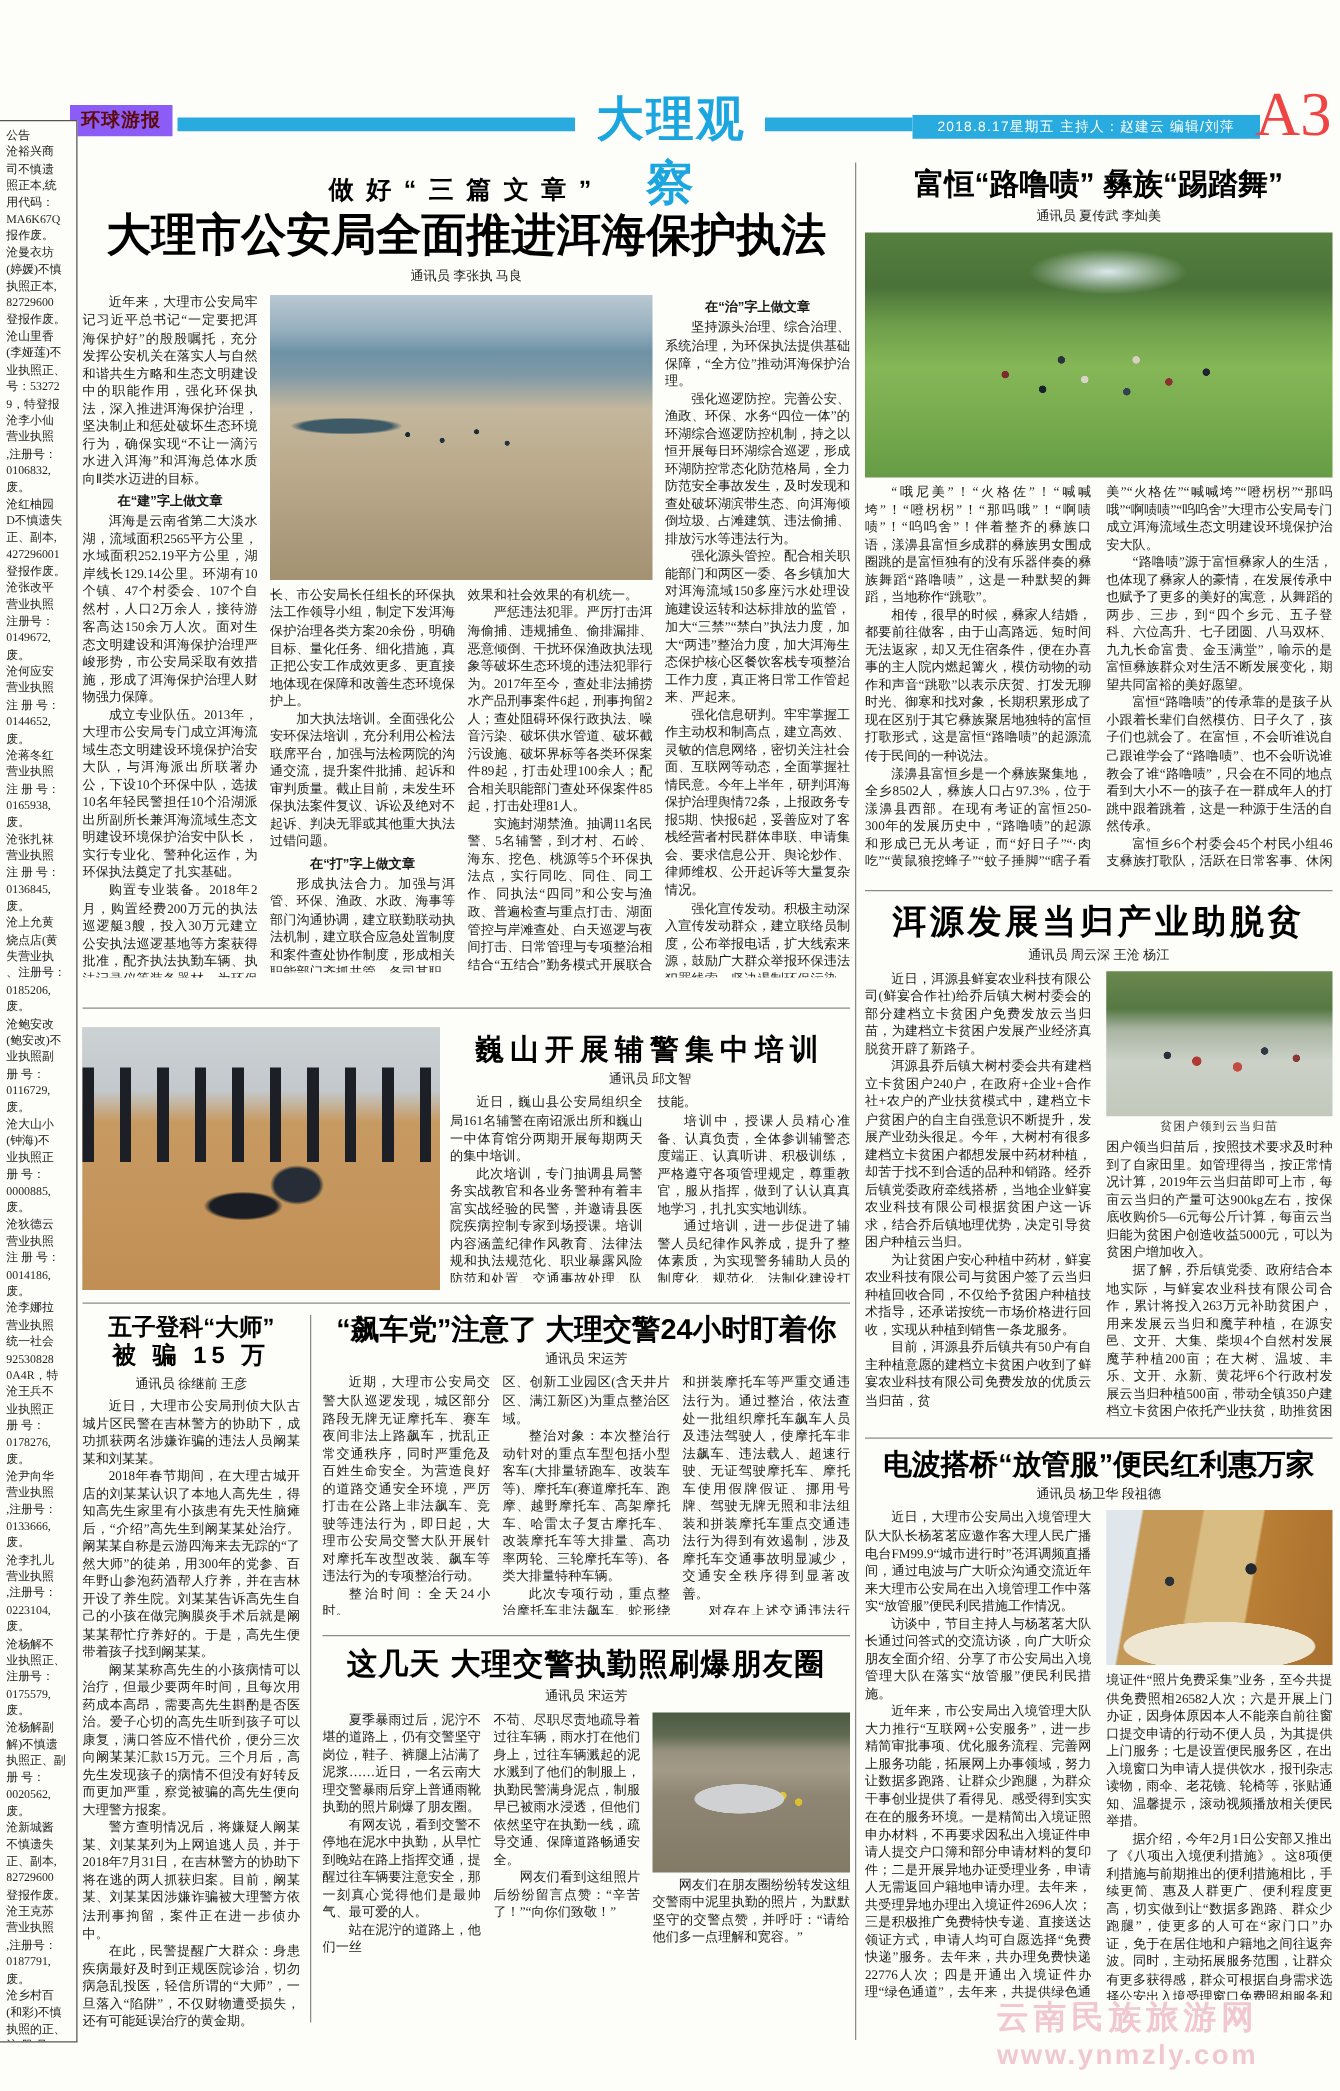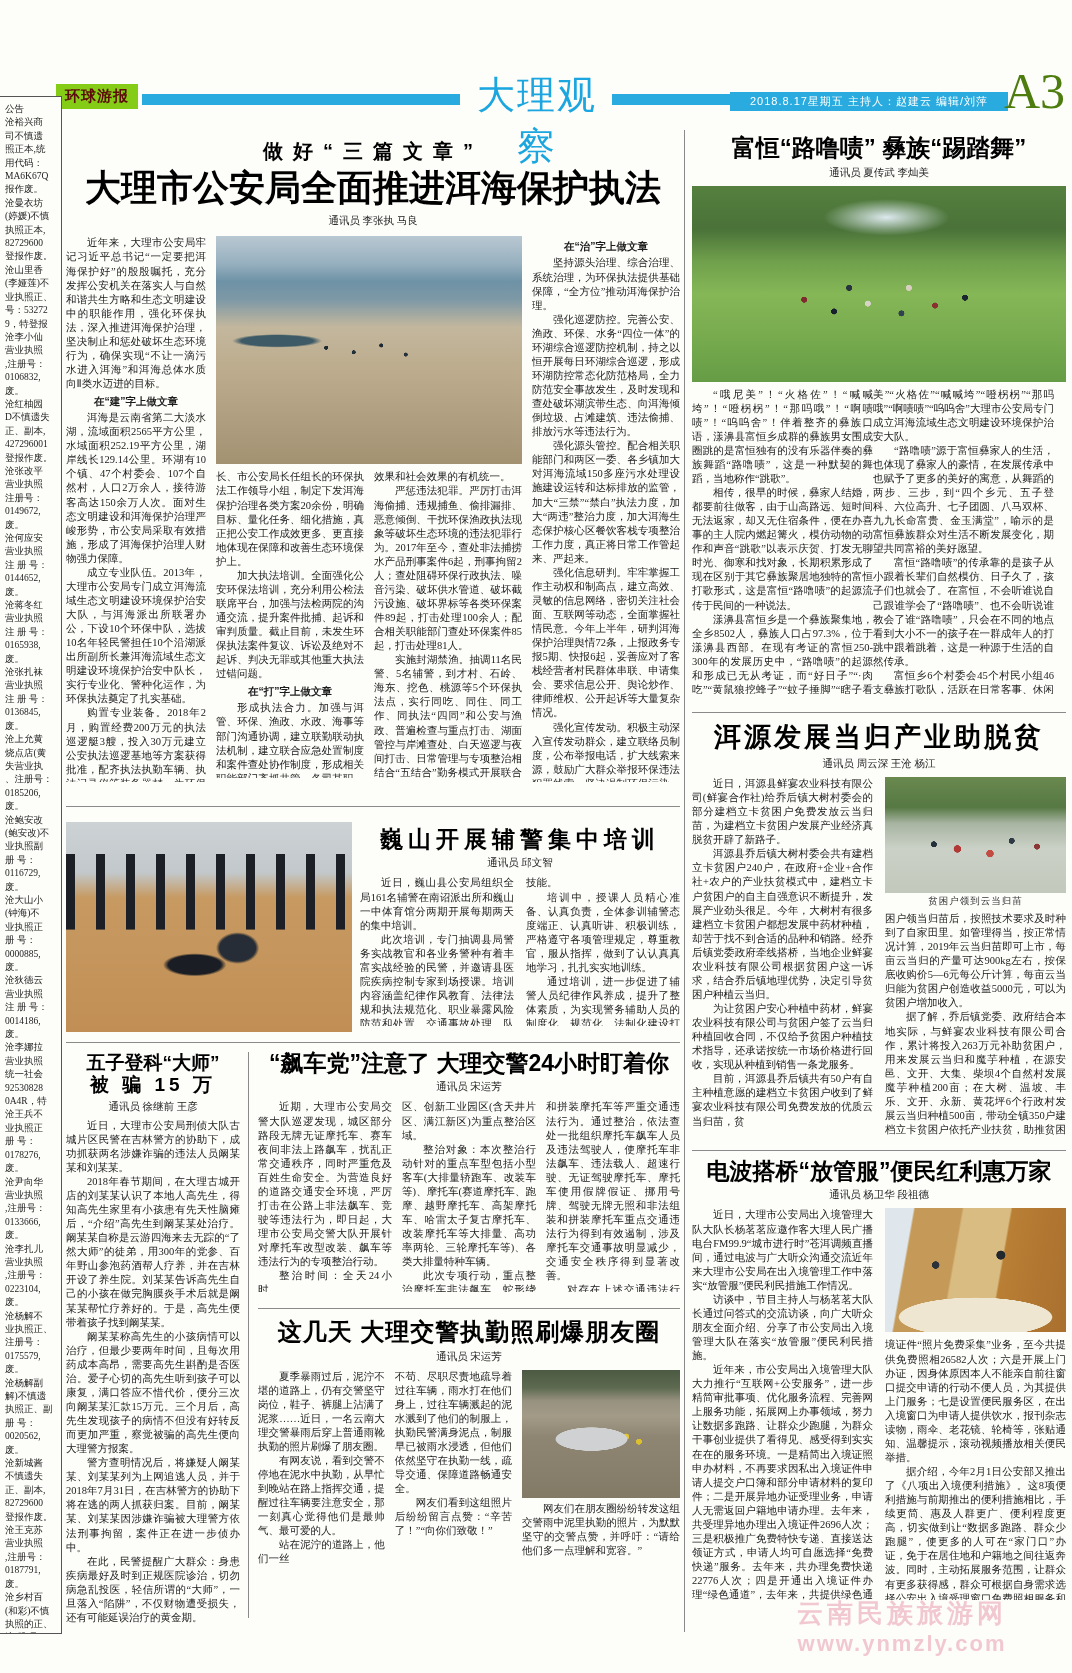--- a/index.html
+++ b/index.html
@@ -1,29 +1,29 @@
 <!DOCTYPE html>
 <html><head>
 <meta charset="utf-8">
 <style>
   html,body{margin:0;padding:0;background:#e9e9e6;}
   #page{position:relative;width:1072px;height:1673px;margin:0 auto;background:#fdfdfa;overflow:hidden;
         font-family:"Liberation Serif",serif;color:#1c1c1c;}
   .abs{position:absolute;}
   
-  .masthead-box{left:56px;top:84px;width:82px;height:25px;background:#84cc16;display:flex;align-items:center;justify-content:center;}
+  .masthead-box{left:56px;top:84px;width:82px;height:25px;background:#8b5cf6;display:flex;align-items:center;justify-content:center;}
   .masthead-box span{font-family:"Liberation Sans",sans-serif;font-weight:700;font-size:15px;color:#5d0a0a;letter-spacing:1px;}
   .cyanbar{background:#29abdf;}
   .bar-l{left:142px;top:94px;width:318px;height:11px;}
   .bar-m{left:612px;top:94px;width:118px;height:11px;}
   .section-title{left:462px;top:70px;width:150px;text-align:center;font-family:"Liberation Sans",sans-serif;
-      font-weight:400;font-size:38px;color:#1ca6e0;letter-spacing:2px;}
+      font-weight:700;font-size:38px;color:#1ca6e0;letter-spacing:2px;}
   .datebar{left:730px;top:92px;width:278px;height:19px;background:#29abdf;color:#fff;
       font-family:"Liberation Sans",sans-serif;font-size:11px;display:flex;align-items:center;justify-content:center;letter-spacing:1px;}
-  .pageno{left:1004px;top:62px;width:64px;font-family:"Liberation Serif",serif;font-size:50px;color:#4d7c0f;}
+  .pageno{left:1004px;top:62px;width:64px;font-family:"Liberation Serif",serif;font-size:50px;color:#ef4444;}
   
   .sidebar{left:-12px;top:96px;width:74px;height:1538px;border:1px solid #555;background:#fdfdfa;
       padding:6px 4px 6px 16px;box-sizing:border-box;overflow:hidden;}
   .sidebar .line{font-size:9.5px;line-height:13.4px;white-space:nowrap;color:#222;}
   
   .vrule{width:1px;background:#8a8a8a;}
   .hrule{height:1px;background:#8a8a8a;}
   
   .headline{font-family:"Liberation Sans",sans-serif;font-weight:700;color:#000;text-align:center;line-height:1.15;}
   .kicker{font-family:"Liberation Sans",sans-serif;font-weight:700;text-align:center;color:#000;}
@@ -345,21 +345,21 @@
         <p class="p">网友们在朋友圈纷纷转发这组交警雨中泥里执勤的照片，为默默坚守的交警点赞，并呼吁：“请给他们多一点理解和宽容。”</p>
           </div>
       </div>
     </div>
   </div>
 
   <div class="abs" style="left:692px;top:134px;width:374px;">
     <div class="headline" style="font-size:24px;">富恒“路噜啧” 彝族“踢踏舞”</div>
     <div class="byline" style="margin:4px 0 6px;">通讯员 夏传武 李灿美</div>
     <div class="photo" id="fuheng-photo" style="width:374px;height:196px;"></div>
-    <div class="cols" style="margin-top:6px;align-items:center;">
+    <div class="cols" style="gap:12px;margin-top:6px;align-items:center;">
       <div class="col" style="width:181px;height:306px;">
 
       <p class="p">“哦尼美”！“火格佐”！“喊喊垮”！“噔柺柺”！“那吗哦”！“啊啧啧”！“呜呜舍”！伴着整齐的彝族口语，漾濞县富恒乡成群的彝族男女围成圈跳的是富恒独有的没有乐器伴奏的彝族舞蹈“路噜啧”，这是一种默契的舞蹈，当地称作“跳歌”。</p>
           <p class="p">相传，很早的时候，彝家人结婚，都要前往做客，由于山高路远、短时间无法返家，却又无住宿条件，便在办喜事的主人院内燃起篝火，模仿动物的动作和声音“跳歌”以表示庆贺、打发无聊时光、御寒和找对象，长期积累形成了现在区别于其它彝族聚居地独特的富恒打歌形式，这是富恒“路噜啧”的起源流传于民间的一种说法。</p>
           <p class="p">漾濞县富恒乡是一个彝族聚集地，全乡8502人，彝族人口占97.3%，位于漾濞县西部。在现有考证的富恒250-300年的发展历史中，“路噜啧”的起源和形成已无从考证，而“好日子”“·肉吃”“黄鼠狼挖蜂子”“蚊子捶脚”“瞎子看梅花”“洗脸脚步”“赶马歌”等舞蹈动作，分别对应彝语“哦尼</p>
         </div>
       <div class="col" style="width:181px;height:306px;">
 
       <p class="p cont">美”“火格佐”“喊喊垮”“噔柺柺”“那吗哦”“啊啧啧”“呜呜舍”大理市公安局专门成立洱海流域生态文明建设环境保护治安大队。</p>
           <p class="p">“路噜啧”源于富恒彝家人的生活，也体现了彝家人的豪情，在发展传承中也赋予了更多的美好的寓意，从舞蹈的两步、三步，到“四个乡元、五子登科、六位高升、七子团圆、八马双杯、九九长命富贵、金玉满堂”，喻示的是富恒彝族群众对生活不断发展变化，期望共同富裕的美好愿望。</p>

